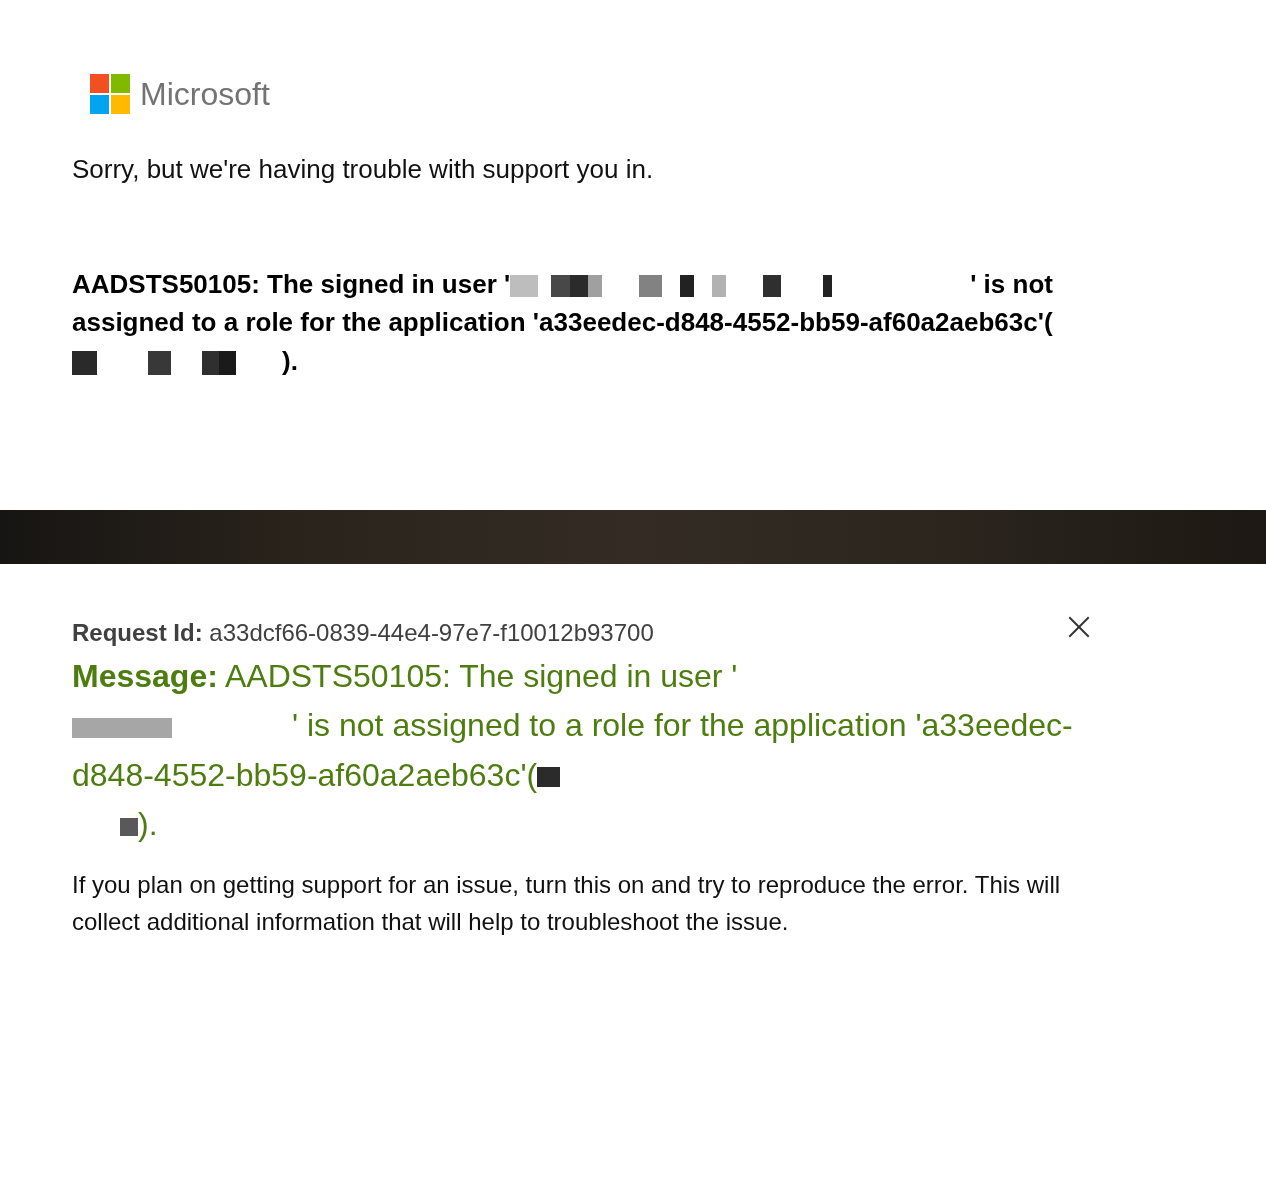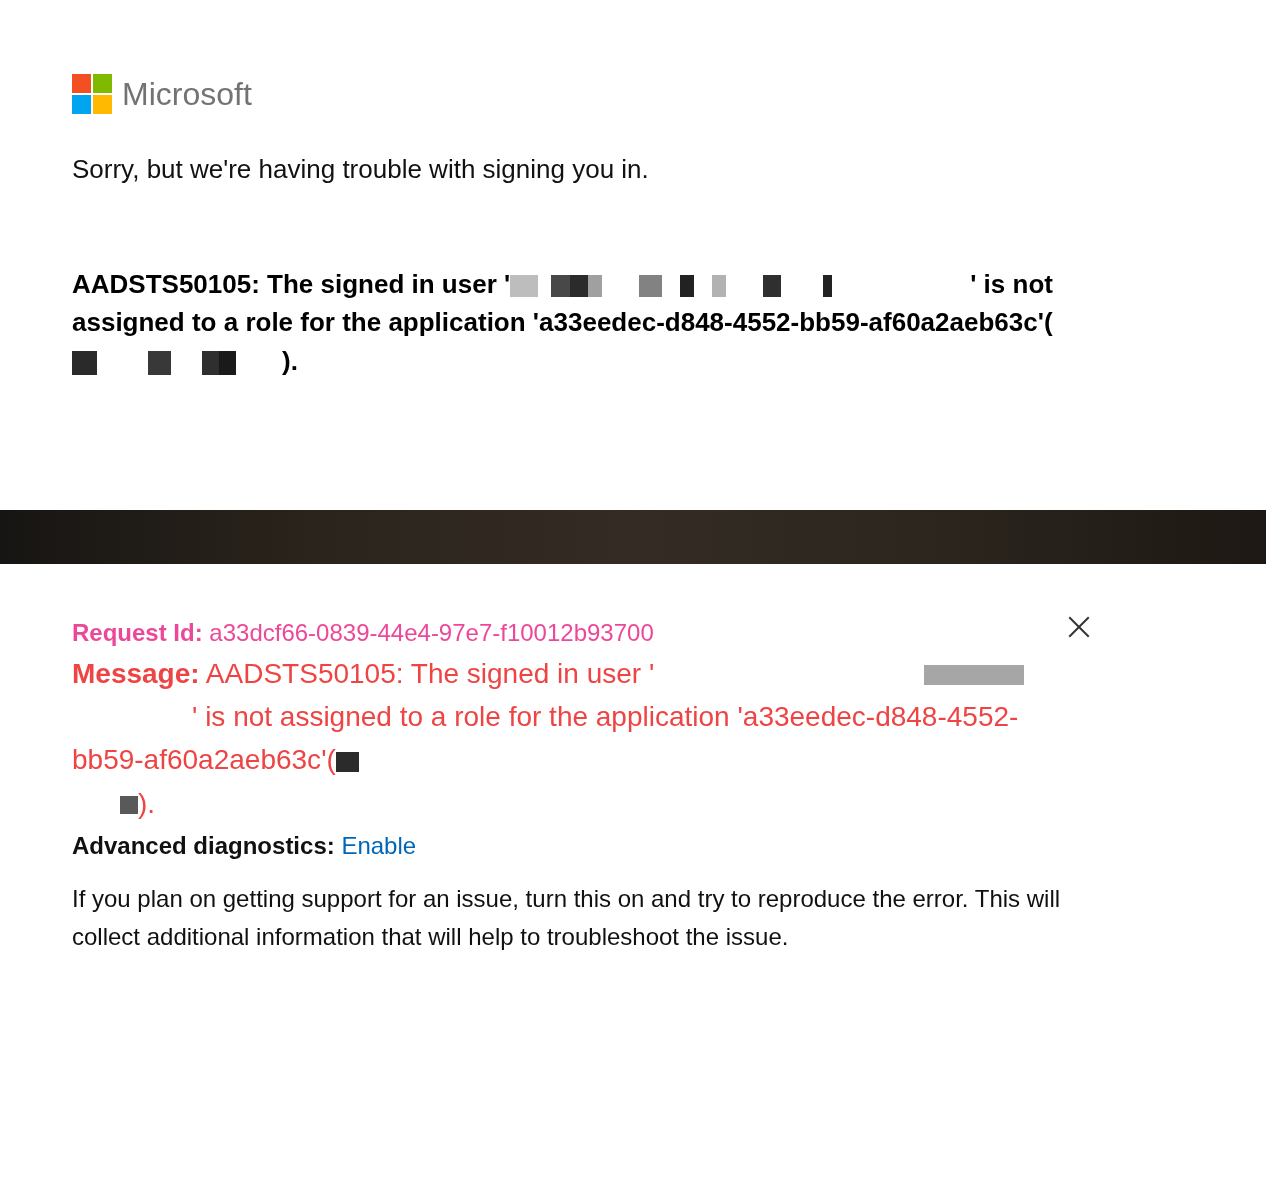--- a/index.html
+++ b/index.html
@@ -15,20 +15,21 @@
       overflow: hidden;
     }
     .upper-section {
       padding: 74px 72px 0 72px;
     }
     .ms-logo {
       display: flex;
       align-items: center;
       gap: 10px;
       margin-bottom: 40px;
+      margin-left: 18px;
     }
     .ms-logo-squares {
       width: 40px;
       height: 40px;
       display: grid;
       grid-template-columns: 1fr 1fr;
       grid-template-rows: 1fr 1fr;
       gap: 2px;
     }
     .sq-r { background: #f25022; }
@@ -94,30 +95,30 @@
       height: 54px;
       width: 100%;
       background: linear-gradient(90deg,#171513 0%,#2b241c 25%,#342c24 50%,#2b251e 75%,#1d1813 100%);
     }
     .lower-section {
       padding: 50px 72px 0 72px;
       position: relative;
     }
     .info-row {
       font-size: 24px;
-      color: #ec4899;
+      color: #404040;
       line-height: 1.55;
       font-weight: 400;
     }
     .info-row strong {
       font-weight: 700;
     }
     .msg-row {
-      font-size: 28px;
-      color: #ef4444;
+      font-size: 32px;
+      color: #4d7c0f;
       line-height: 1.55;
       max-width: 1010px;
     }
     .indent-tail {
       margin-left: 48px;
     }
     .diag-row {
       font-size: 24px;
       color: #111111;
       line-height: 1.55;
@@ -155,21 +156,21 @@
     <div class="ms-logo-squares">
       <div class="sq-r"></div>
         <div class="sq-g"></div>
         <div class="sq-b"></div>
         <div class="sq-y"></div>
     </div>
     <span class="ms-logo-text">Microsoft</span>
   </div>
 
 
-  <p class="trouble-text">Sorry, but we're having trouble with signing you in.</p>
+  <p class="trouble-text">Sorry, but we're having trouble with support you in.</p>
 
   <p class="error-message">
     <span>AADSTS50105: The signed in user '</span><span class="redacted long"></span><span>' is not assigned to a role for the application '</span><span>a33eedec-d848-4552-bb59-af60a2aeb63c</span><span>'(</span><span class="redacted short"></span><span>).</span>
   </p>
 </div>
 
 <div class="dark-band"></div>
 
 <div class="lower-section">
   <div class="close-btn">
@@ -187,19 +188,15 @@
 
 
   <p class="msg-row">
     <strong>Message:</strong>
     <span>AADSTS50105: The signed in user '</span><span style="display:inline-block;width:270px;"></span><span class="redacted pill"></span><span style="display:inline-block;width:120px;"></span><span>' is not assigned to a role for the application '</span><span>a33eedec-d848-4552-bb59-af60a2aeb63c</span><span>'(</span><span class="redacted tail"></span>
   </p>
   <p class="msg-row indent-tail">
     <span class="redacted tail2"></span><span>).</span>
   </p>
 
-  <p class="diag-row">
-    <strong>Advanced diagnostics:</strong>
-    <span class="enable-link">Enable</span>
-  </p>
 
   <p class="help-text">If you plan on getting support for an issue, turn this on and try to reproduce the error. This will collect additional information that will help to troubleshoot the issue.</p>
 </div>
 
 </body></html>

